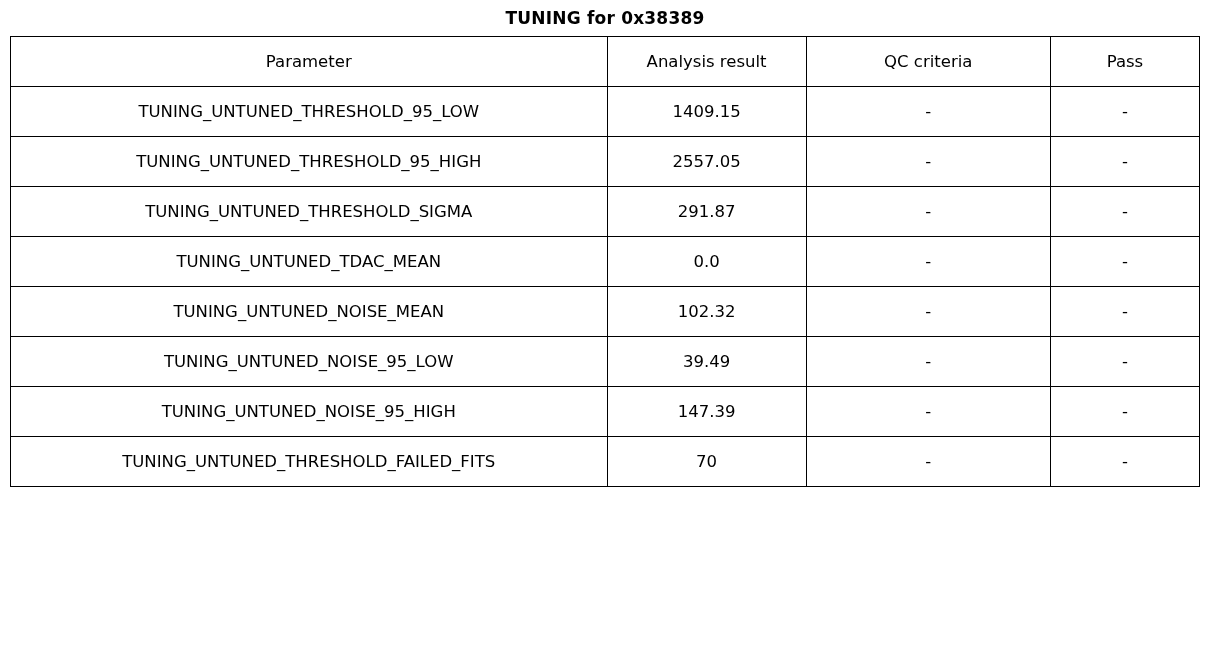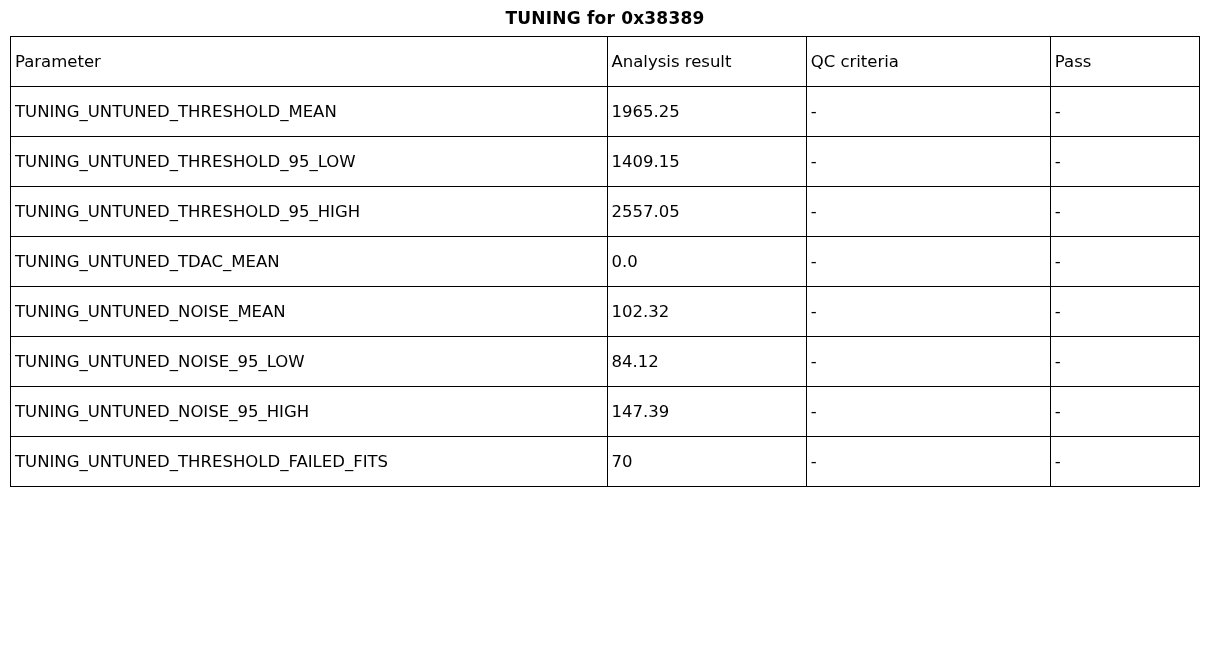--- a/index.html
+++ b/index.html
@@ -34,21 +34,21 @@
   }
   table.report {
     border-collapse: collapse;
     width: 1190px;
     table-layout: fixed;
     border: 1px solid #000000;
   }
   table.report th,
   table.report td {
     border: 1px solid #000000;
-    text-align: left;
+    text-align: center;
     vertical-align: middle;
     font-weight: normal;
     font-size: 16.5px;
     height: 50px;
     padding: 0 4px;
     box-sizing: border-box;
     white-space: nowrap;
     overflow: hidden;
   }
   table.report th {
@@ -77,52 +77,52 @@
       <thead>
         <tr>
           <th>Parameter</th>
           <th>Analysis result</th>
           <th>QC criteria</th>
           <th>Pass</th>
         </tr>
       </thead>
       <tbody>
         <tr>
-          <td>TUNING_UNTUNED_THRESHOLD_MEAN</td>
-          <td>1965.25</td>
-          <td>-</td>
-          <td>-</td>
-        </tr>
-        <tr>
           <td>TUNING_UNTUNED_THRESHOLD_95_LOW</td>
           <td>1409.15</td>
           <td>-</td>
           <td>-</td>
         </tr>
         <tr>
           <td>TUNING_UNTUNED_THRESHOLD_95_HIGH</td>
           <td>2557.05</td>
+          <td>-</td>
+          <td>-</td>
+        </tr>
+        <tr>
+          <td>TUNING_UNTUNED_THRESHOLD_SIGMA</td>
+          <td>291.87</td>
           <td>-</td>
           <td>-</td>
         </tr>
         <tr>
           <td>TUNING_UNTUNED_TDAC_MEAN</td>
           <td>0.0</td>
           <td>-</td>
           <td>-</td>
         </tr>
         <tr>
           <td>TUNING_UNTUNED_NOISE_MEAN</td>
           <td>102.32</td>
           <td>-</td>
           <td>-</td>
         </tr>
         <tr>
           <td>TUNING_UNTUNED_NOISE_95_LOW</td>
-          <td>84.12</td>
+          <td>39.49</td>
           <td>-</td>
           <td>-</td>
         </tr>
         <tr>
           <td>TUNING_UNTUNED_NOISE_95_HIGH</td>
           <td>147.39</td>
           <td>-</td>
           <td>-</td>
         </tr>
         <tr>

